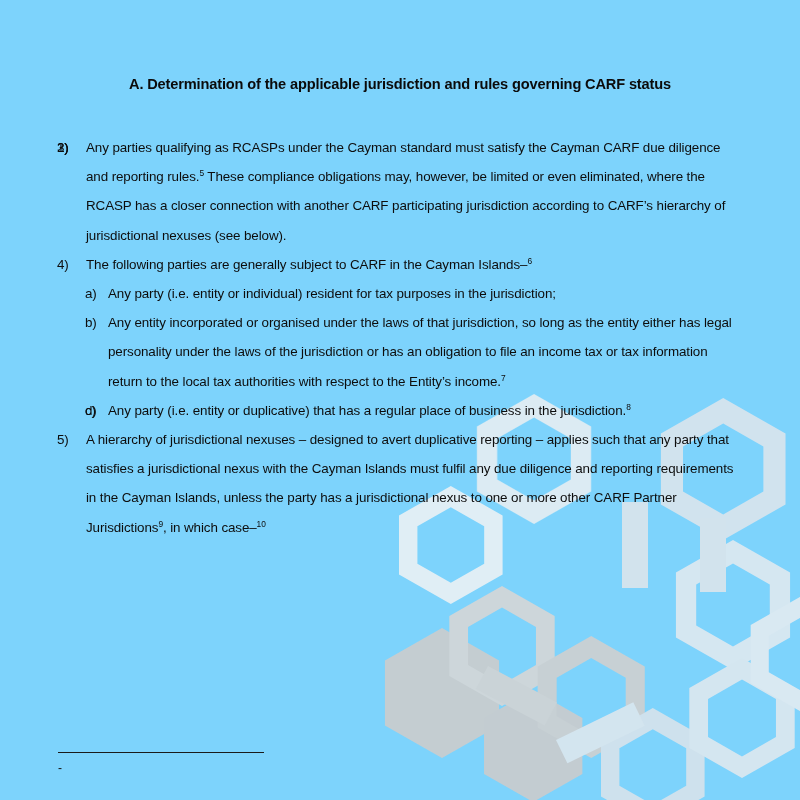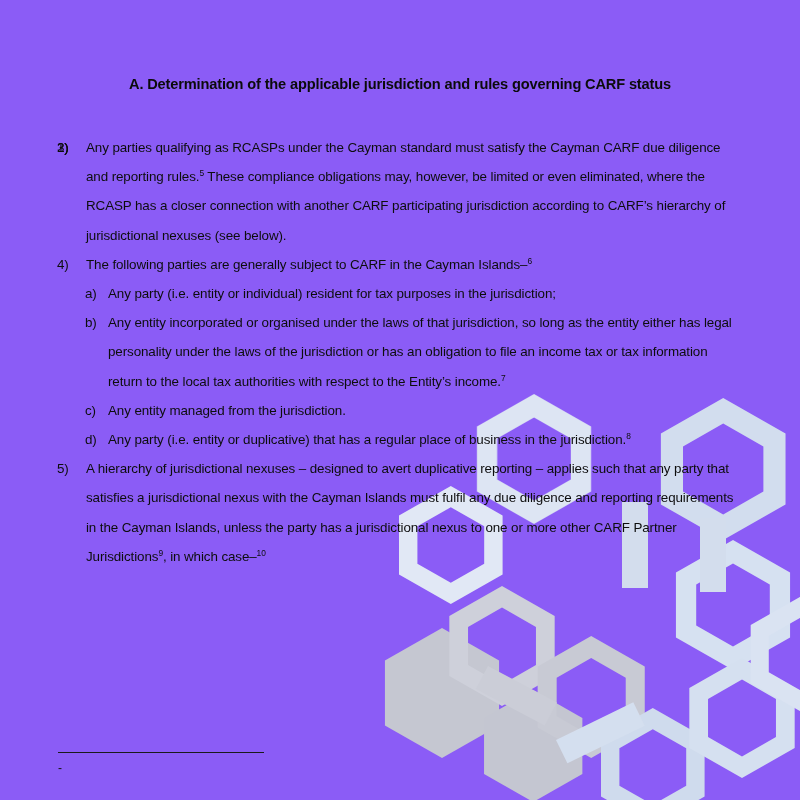--- a/index.html
+++ b/index.html
@@ -4,21 +4,21 @@
 <style>
   html, body {
     margin: 0;
     padding: 0;
     background: #ffffff;
   }
   #page {
     position: relative;
     width: 800px;
     height: 800px;
-    background: #8b5cf6;
+    background: #7dd3fc;
     overflow: hidden;
     font-family: "Liberation Sans", sans-serif;
     color: #0d0d0d;
   }
 
   
   #watermark {
     position: absolute;
     left: 370px;
     top: 390px;
@@ -220,21 +220,20 @@
         <span>Any party (i.e. entity or individual) resident for tax purposes in the jurisdiction;</span>
       </div>
 
       <div class="subitem">
         <span class="marker">b)</span>
         <span>Any entity incorporated or organised under the laws of that jurisdiction, so long as the entity either has legal personality under the laws of the jurisdiction or has an obligation to file an income tax or tax information return to the local tax authorities with respect to the Entity’s income.</span><sup>7</sup>
       </div>
 
       <div class="subitem">
         <span class="marker">c)</span>
-        <span>Any entity managed from the jurisdiction.</span>
       </div>
 
       <div class="subitem">
         <span class="marker">d)</span>
         <span>Any party (i.e. entity or duplicative) that has a regular place of business in the jurisdiction.</span><sup>8</sup>
       </div>
 
       <div class="item">
         <span class="marker">5)</span>
         <span>A hierarchy of jurisdictional nexuses – designed to avert duplicative reporting – applies such that any party that satisfies a jurisdictional nexus with the Cayman Islands must fulfil any due diligence and reporting requirements in the Cayman Islands, unless the party has a jurisdictional nexus to one or more other CARF Partner Jurisdictions</span><sup>9</sup><span>, in which case–</span><sup>10</sup>

